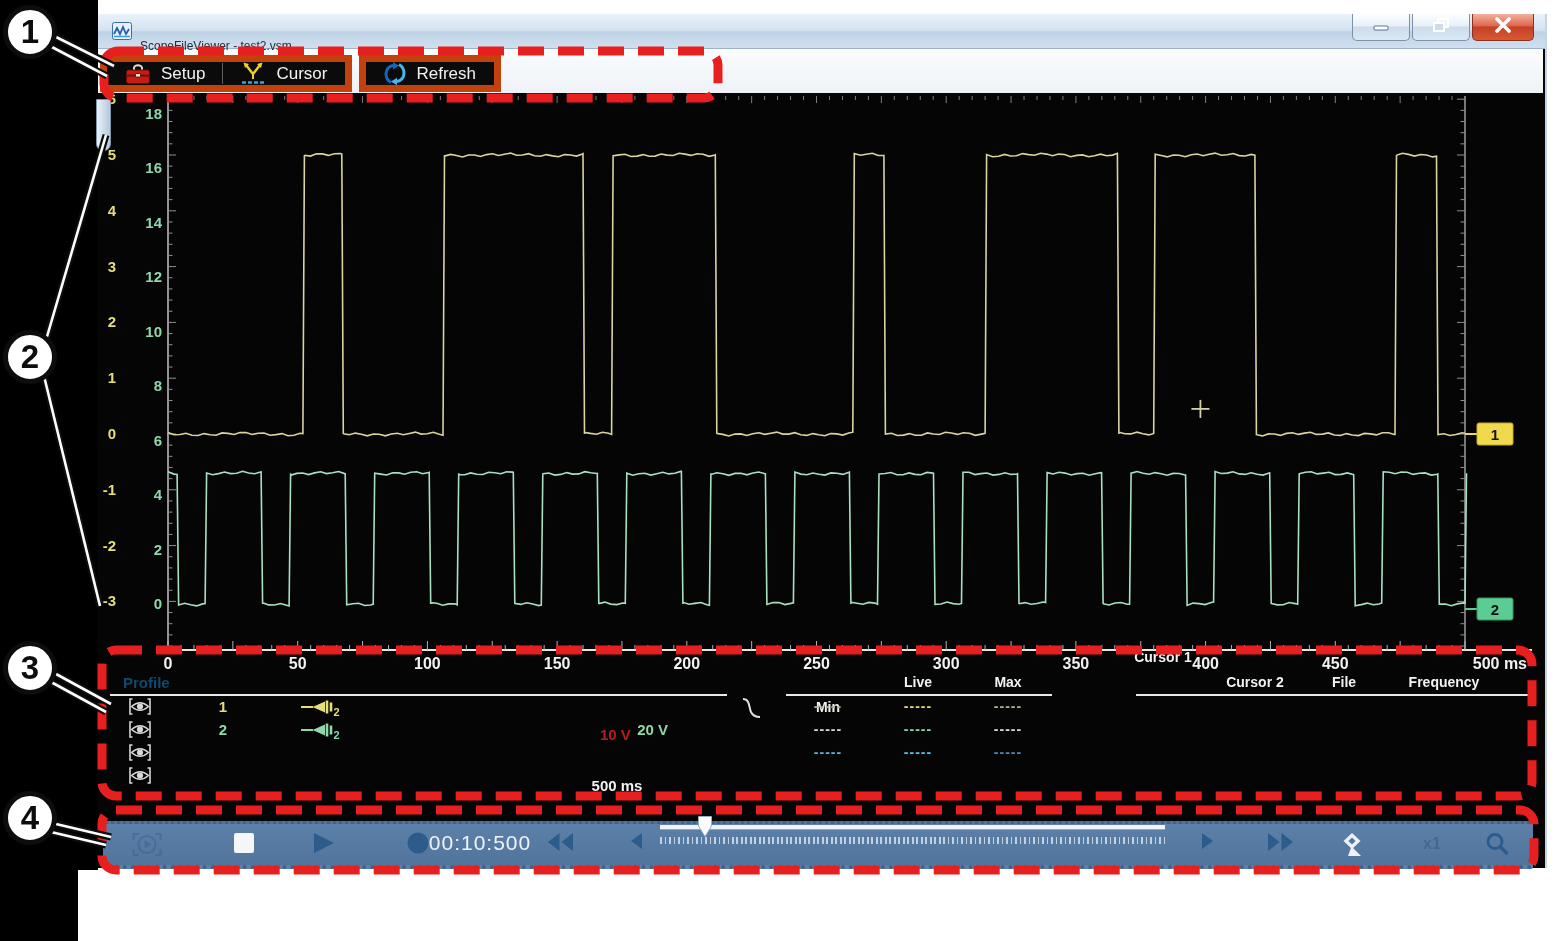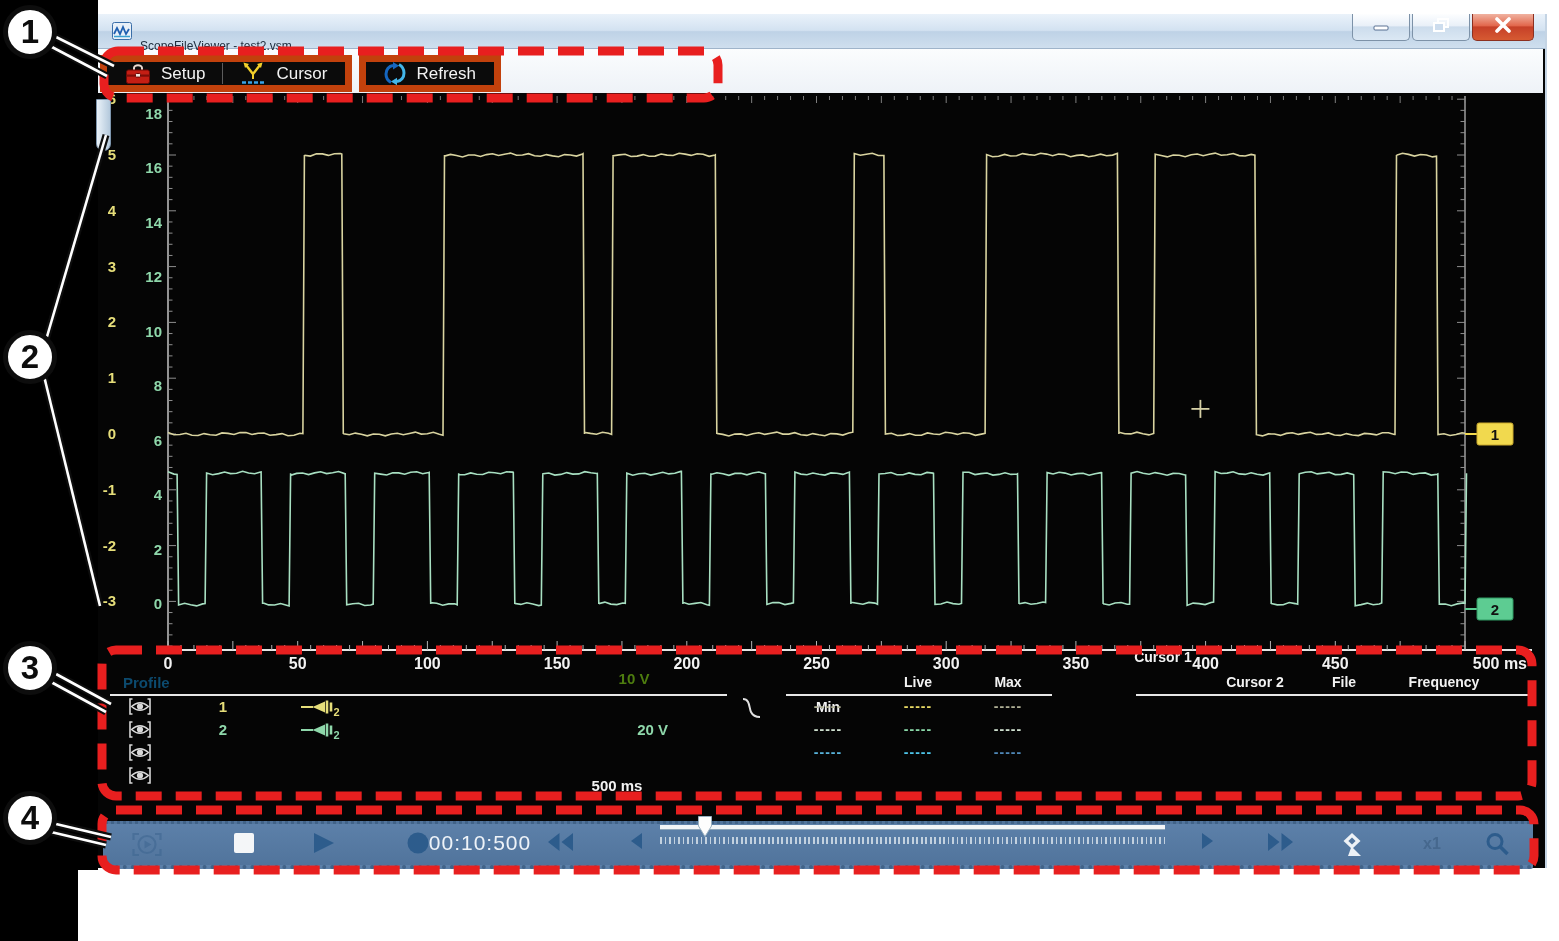--- a/index.html
+++ b/index.html
@@ -500,21 +500,21 @@
           <circle cx="12" cy="9.5" r="3.1" fill="#d8d8d8"></circle>
         </svg></div>
       <div style="left: 214px; top: 698px; width: 18px; text-align: center; font-size: 15px; font-weight: bold; color: rgb(230, 222, 122);">1</div>
       <div style="left: 300px; top: 697px;"><svg width="42" height="20" viewBox="0 0 42 20">
           <line x1="1" y1="10" x2="13" y2="10" stroke="#e6de7a" stroke-width="2"></line>
           <path d="M25 4.5 L12.5 10 L25 15.5 Z" fill="#e6de7a"></path>
           <line x1="27" y1="3.5" x2="27" y2="16.5" stroke="#e6de7a" stroke-width="2.6"></line>
           <line x1="31" y1="5.5" x2="31" y2="14.5" stroke="#e6de7a" stroke-width="2.6"></line>
           <text x="33.5" y="19" fill="#e6de7a" font-size="11" font-weight="bold" font-family="Liberation Sans,sans-serif">2</text>
         </svg></div>
-      <div style="left: 600px; top: 670px; width: 68px; text-align: center; font-size: 15px; font-weight: bold; color: #4d7c0f;">10 V</div>
+      <div style="left: 600px; top: 726px; width: 68px; text-align: left; font-size: 15px; font-weight: bold; color: #b91c1c;">10 V</div>
       <div style="left: 740px; top: 696px;"><svg width="22" height="24" viewBox="0 0 22 24">
           <path d="M3 3 C10 3 9 12 11 16 C13 20 17 21 20 21" stroke="#e0e0e0" fill="none" stroke-width="2"></path>
         </svg></div>
       <div style="left: 128px; top: 720px;"><svg width="24" height="19" viewBox="0 0 24 19">
           <path d="M4.5 2 H2 V17 H4.5" stroke="#d8d8d8" fill="none" stroke-width="1.6"></path>
           <path d="M19.5 2 H22 V17 H19.5" stroke="#d8d8d8" fill="none" stroke-width="1.6"></path>
           <path d="M3.5 9.5 Q12 2 20.5 9.5 Q12 17 3.5 9.5 Z" stroke="#d8d8d8" fill="none" stroke-width="1.4"></path>
           <circle cx="12" cy="9.5" r="3.1" fill="#d8d8d8"></circle>
         </svg></div>
       <div style="left: 214px; top: 721px; width: 18px; text-align: center; font-size: 15px; font-weight: bold; color: rgb(143, 216, 171);">2</div>

